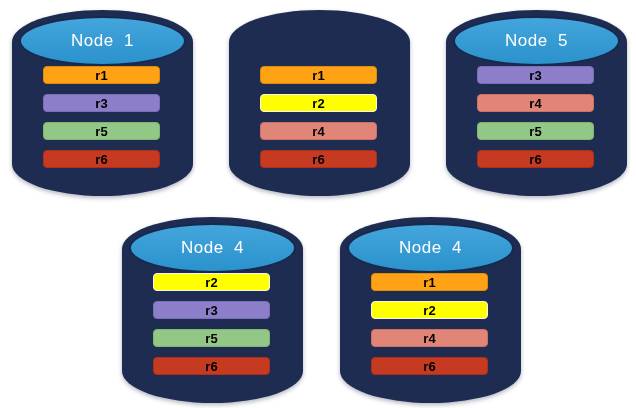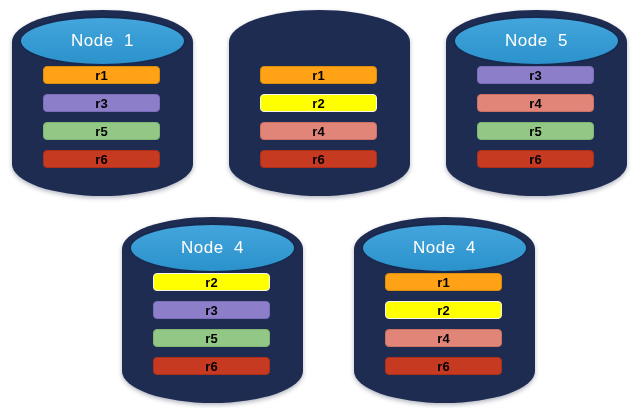--- a/index.html
+++ b/index.html
@@ -8,21 +8,21 @@
   .canvas {
     position: relative;
     width: 636px;
     height: 408px;
     background: var(--canvas-bg, #ffffff);
     overflow: hidden;
   }
 
   .row { position: absolute; display: flex; }
   .row-1 { top: 10px;  left: 12px;  gap: 36px; }
-  .row-2 { top: 217px; left: 122px; gap: 51px; }
+  .row-2 { top: 217px; left: 122px; gap: 37px; }
 
   .node { position: relative; width: 181px; height: 186px; }
 
   .cyl-body {
     position: absolute;
     left: 0; right: 0; top: 0; bottom: 0;
     background: var(--cylinder-body, #1F2C52);
     border-radius: 50% / 32px;
     box-shadow: 0 2px 4px rgba(40, 50, 80, 0.35);
   }

